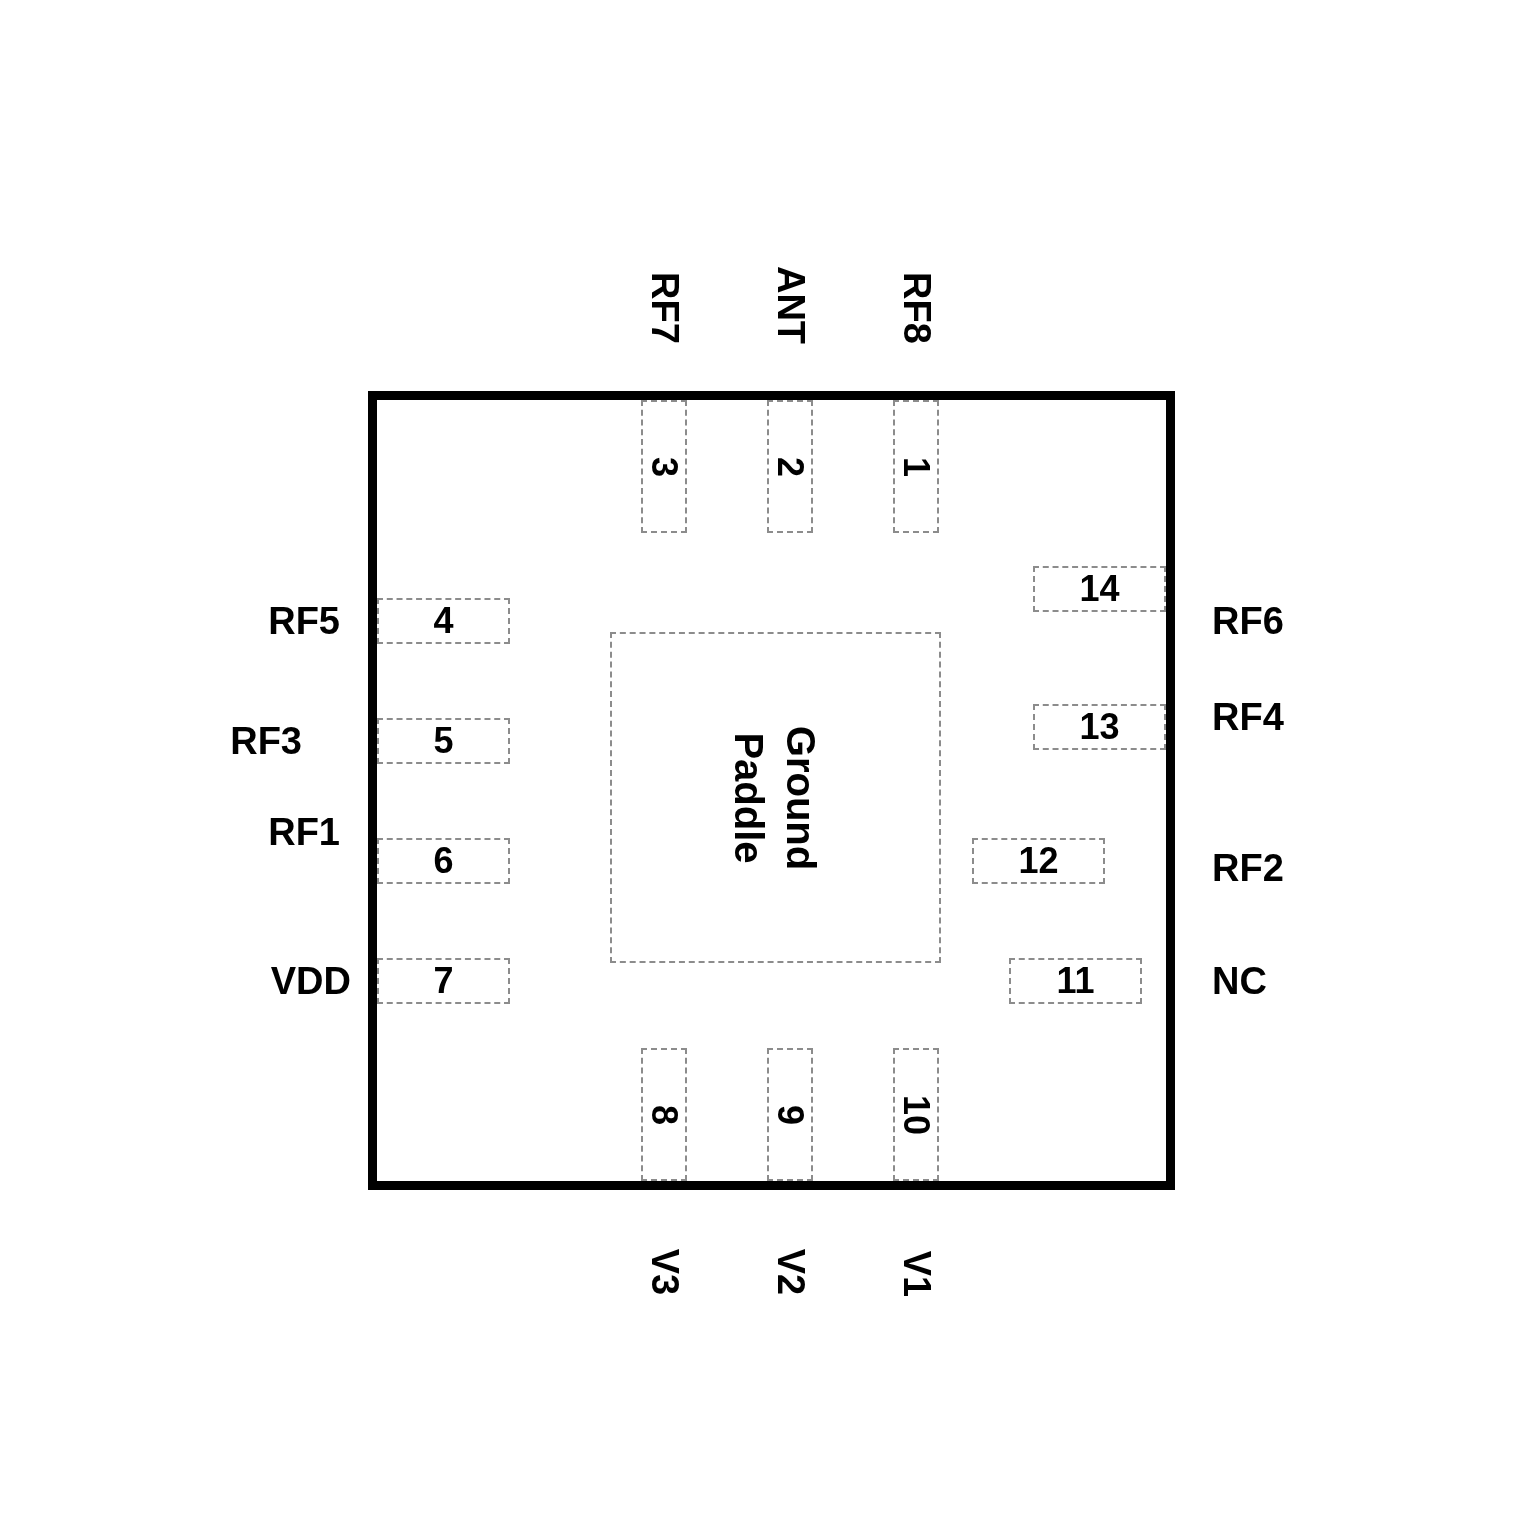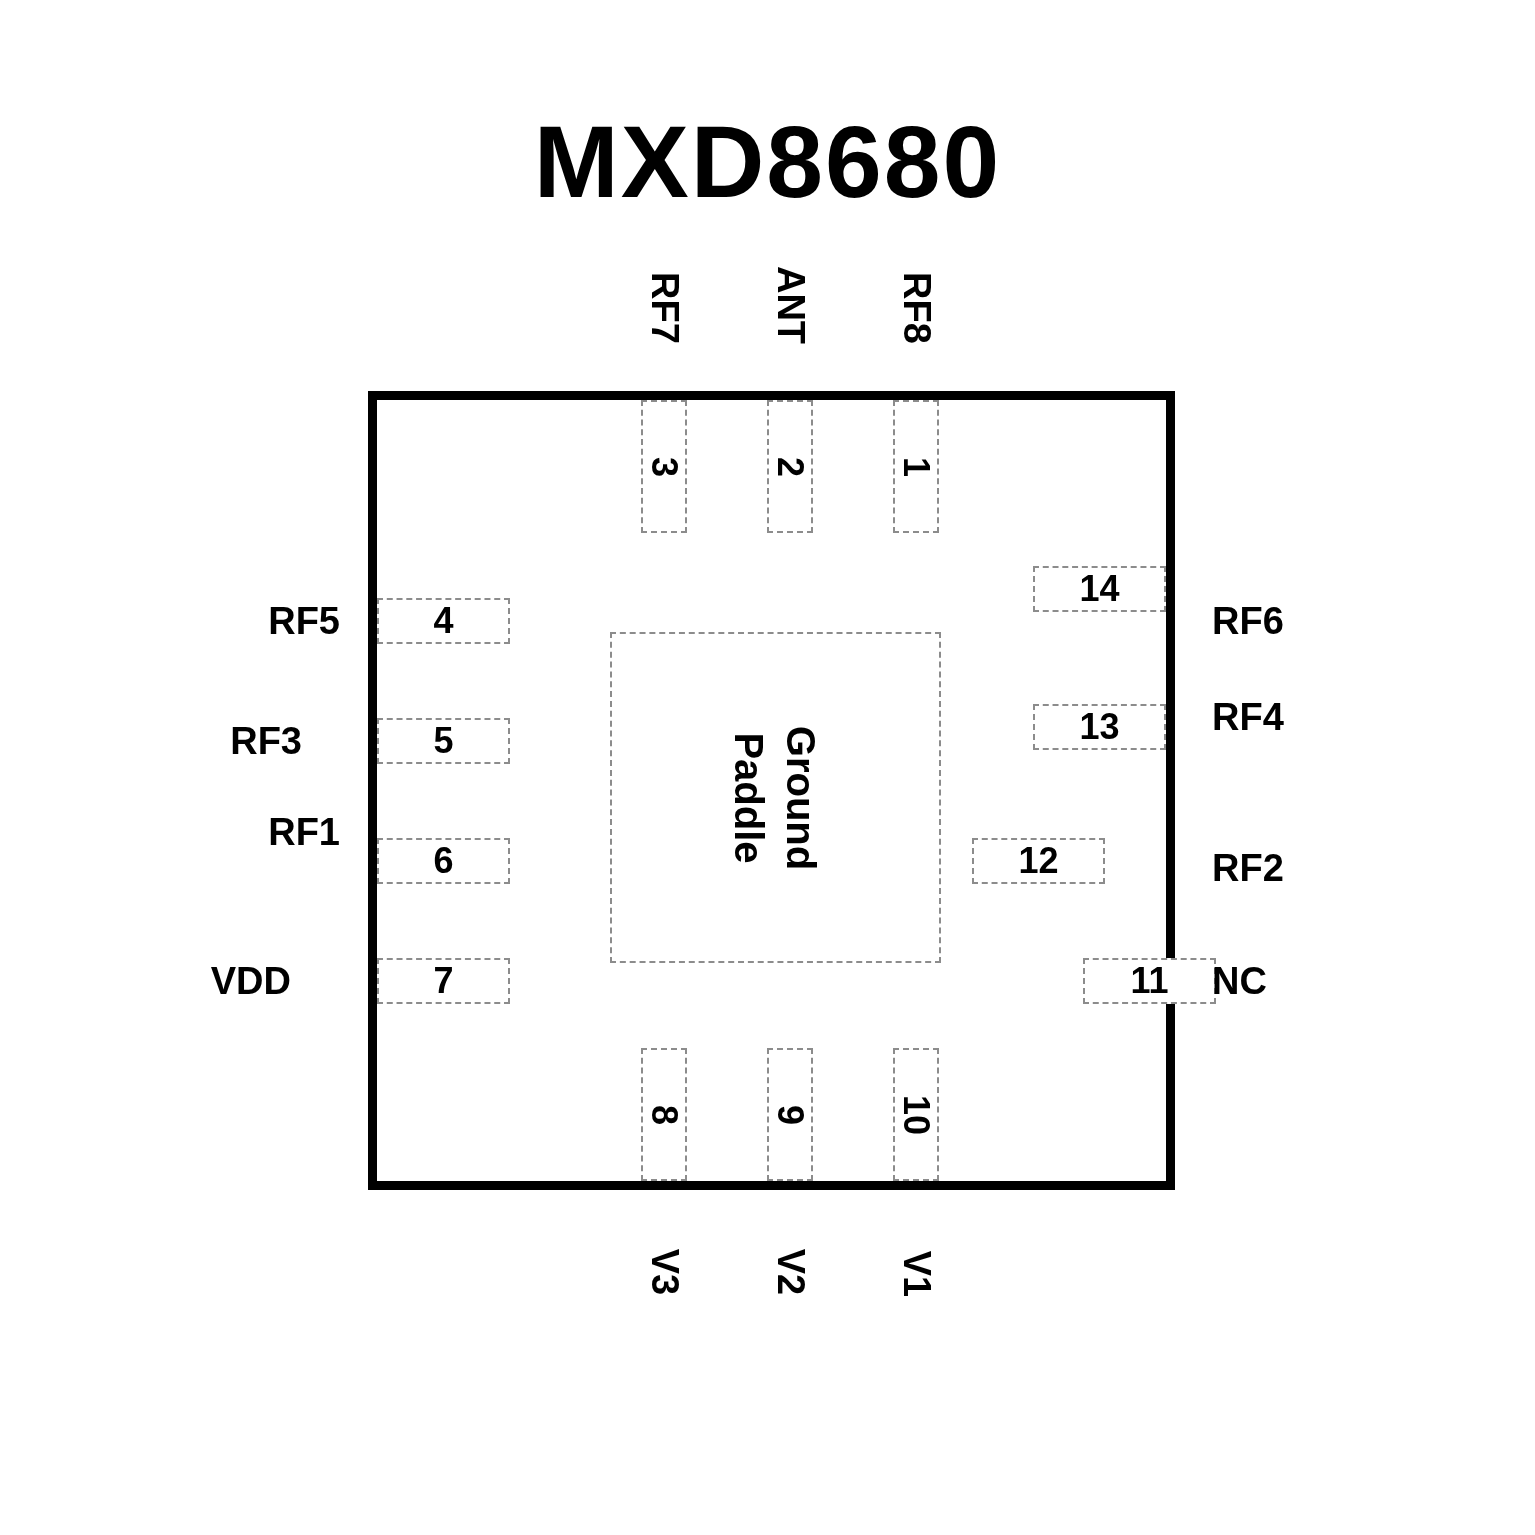--- a/index.html
+++ b/index.html
@@ -74,21 +74,20 @@
     text-align: center;
     white-space: nowrap;
     color: var(--text, #000000);
   }
 </style>
 </head>
 <body>
 
 <div class="stage">
 
-  <div class="title">MXD8680</div>
 
   <div class="chip"></div>
 
   <div class="paddle">
     <div class="paddle-text">
       <div>Ground</div>
       <div>Paddle</div>
     </div>
   </div>
 
@@ -115,32 +114,32 @@
   <div class="pin horiz" style="left:377px; top:838px">
     <span class="num">6</span>
   </div>
   <div class="pin horiz" style="left:377px; top:958px">
     <span class="num">7</span>
   </div>
 
   <div class="side-label hl right-align" style="right:1195px; top:621px">RF5</div>
   <div class="side-label hl right-align" style="right:1233px; top:741px">RF3</div>
   <div class="side-label hl right-align" style="right:1195px; top:832px">RF1</div>
-  <div class="side-label hl right-align" style="right:1244px; top:981px">VDD</div>
+  <div class="side-label hl right-align" style="right:1184px; top:981px">VDD</div>
 
   <div class="pin horiz" style="left:1033px; top:566px">
     <span class="num">14</span>
   </div>
   <div class="pin horiz" style="left:1033px; top:704px">
     <span class="num">13</span>
   </div>
   <div class="pin horiz" style="left:972px; top:838px">
     <span class="num">12</span>
   </div>
-  <div class="pin horiz" style="left:1083px; top:958px">
+  <div class="pin horiz" style="left:1009px; top:958px">
     <span class="num">11</span>
   </div>
 
   <div class="side-label hl" style="left:1212px; top:621px">RF6</div>
   <div class="side-label hl" style="left:1212px; top:717px">RF4</div>
   <div class="side-label hl" style="left:1212px; top:868px">RF2</div>
   <div class="side-label hl" style="left:1212px; top:981px">NC</div>
 
   <div class="pin vert" style="left:641px; top:1048px">
     <span class="num">8</span>

